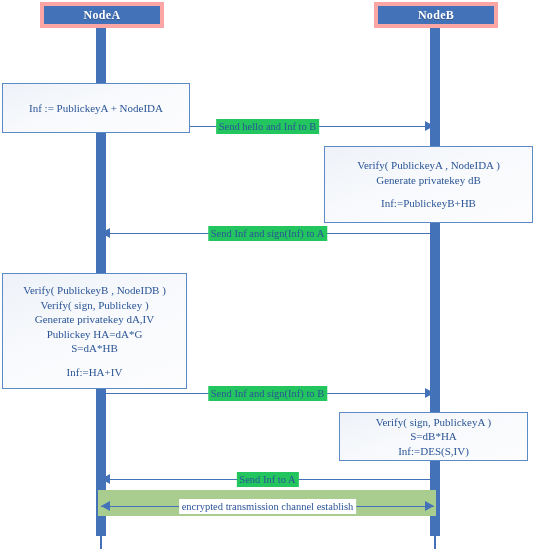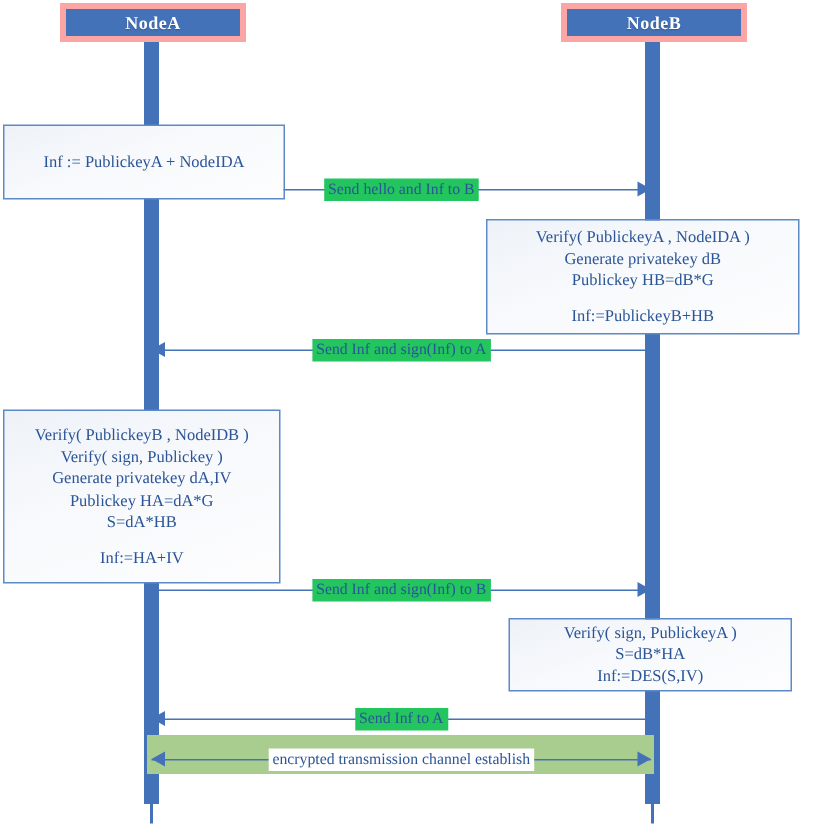--- a/index.html
+++ b/index.html
@@ -165,21 +165,20 @@
 
   <div id="channel-band"></div>
 
   <div class="note-box" id="note-a1">
     <span class="line">Inf := PublickeyA + NodeIDA</span>
   </div>
 
   <div class="note-box" id="note-b1">
     <span class="line">Verify( PublickeyA , NodeIDA )</span>
     <span class="line">Generate privatekey dB</span>
-    <span class="line">Publickey HB=dB*G</span>
     <span class="line spacer"></span>
     <span class="line">Inf:=PublickeyB+HB</span>
   </div>
 
   <div class="note-box" id="note-a2">
     <span class="line">Verify( PublickeyB , NodeIDB )</span>
     <span class="line">Verify( sign, Publickey )</span>
     <span class="line">Generate privatekey dA,IV</span>
     <span class="line">Publickey HA=dA*G</span>
     <span class="line">S=dA*HB</span>

